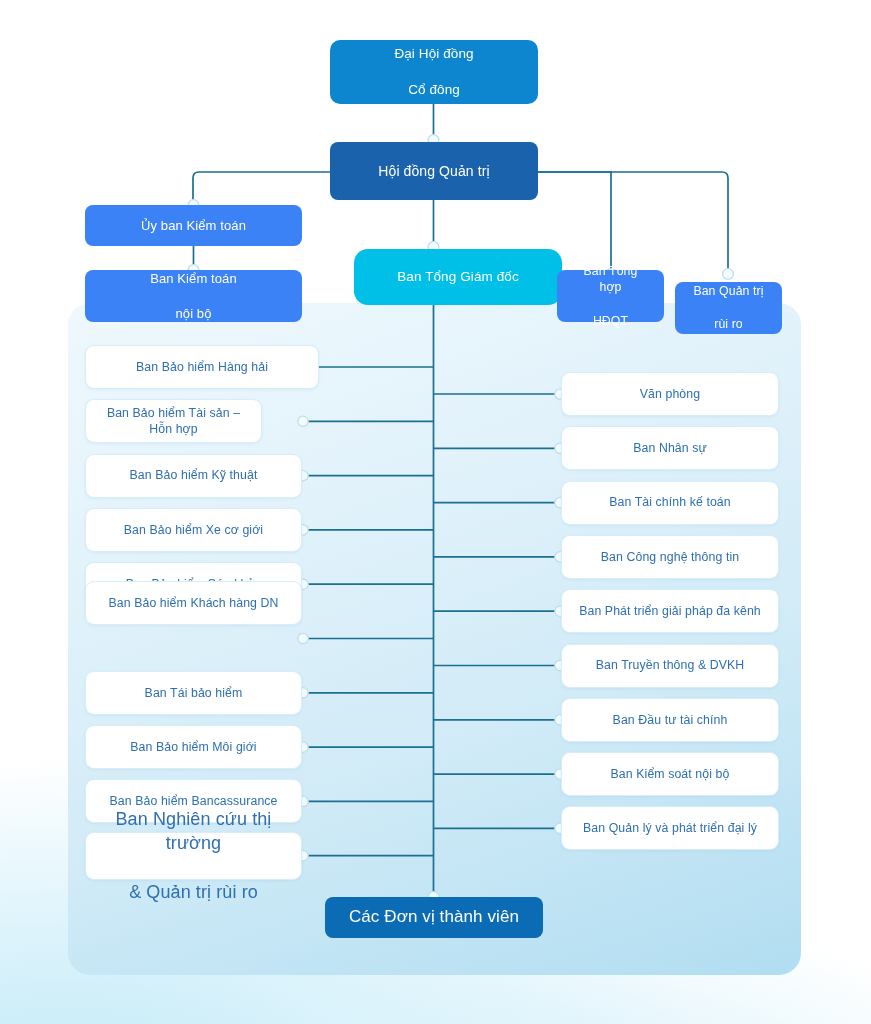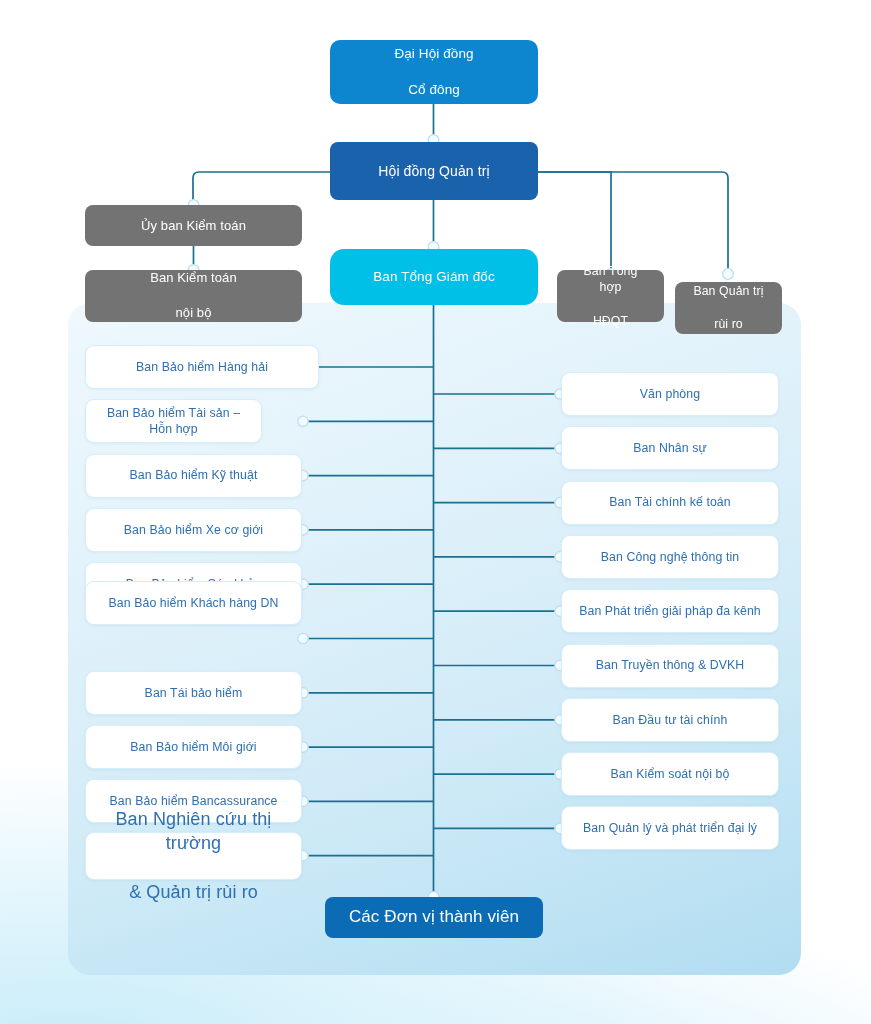--- a/index.html
+++ b/index.html
@@ -33,22 +33,22 @@
   
   .node{
     position:absolute;box-sizing:border-box;display:flex;
     align-items:center;justify-content:center;text-align:center;
     border-radius:8px;line-height:1.35;letter-spacing:.1px;
   }
   .node span{display:block;padding:0 8px;}
 
   .n-top{background:#0d86cf;color:#fff;font-size:13.5px;border-radius:10px;}
   .n-board{background:#1b62ad;color:#fff;font-size:14px;border-radius:8px;}
-  .n-mid{background:#737373;color:#fff;font-size:13px;border-radius:8px;}
-  .n-ceo{background:#00c0e8;color:#fff;font-size:13.5px;border-radius:14px;}
+  .n-mid{background:#3b82f6;color:#fff;font-size:13px;border-radius:8px;}
+  .n-ceo{background:#00c0e8;color:#fff;font-size:13.5px;border-radius:14px;margin-left:24px;}
   .n-bottom{background:#0b6cb5;color:#fff;font-size:17px;border-radius:8px;}
   .n-leaf{
     background:#ffffff;color:#2e6fb0;font-size:12.3px;
     border:1px solid #d5eefa;border-radius:9px;
     box-shadow:0 1px 3px rgba(90,150,190,.10);
   }
   .n-leaf.two-line{font-size:18px;justify-content:center;}
 </style>
 </head>
 <body>
@@ -139,21 +139,21 @@
   </div>
 
   <div class="node n-board" style="left:330px;top:142px;width:208px;height:58px;">
     <span>Hội đồng Quản trị</span>
   </div>
 
   <div class="node n-mid" style="left:85px;top:205px;width:217px;height:41px;">
     <span>Ủy ban Kiểm toán</span>
   </div>
 
-  <div class="node n-mid" style="left:85px;top:270px;width:217px;height:52px;align-items:flex-end;">
+  <div class="node n-mid" style="left:85px;top:270px;width:217px;height:52px;">
     <span>
       <span>Ban Kiểm toán</span><br>
       <span>nội bộ</span>
     </span>
   </div>
 
   <div class="node n-ceo" style="left:330px;top:249px;width:208px;height:56px;">
     <span>Ban Tổng Giám đốc</span>
   </div>
 

